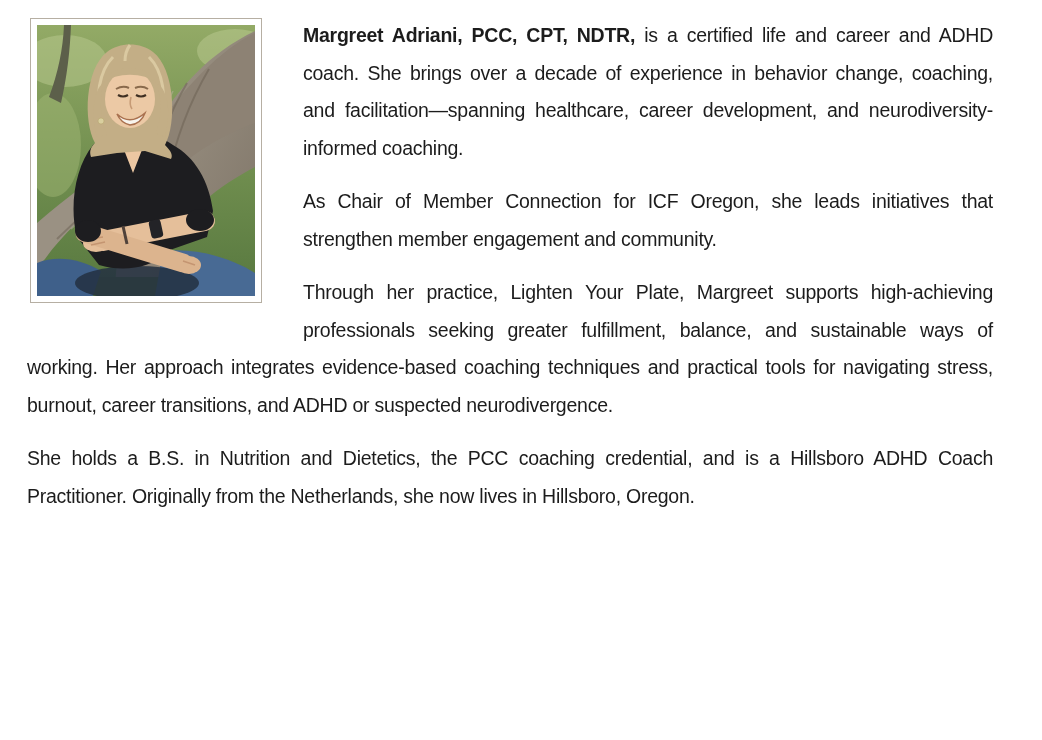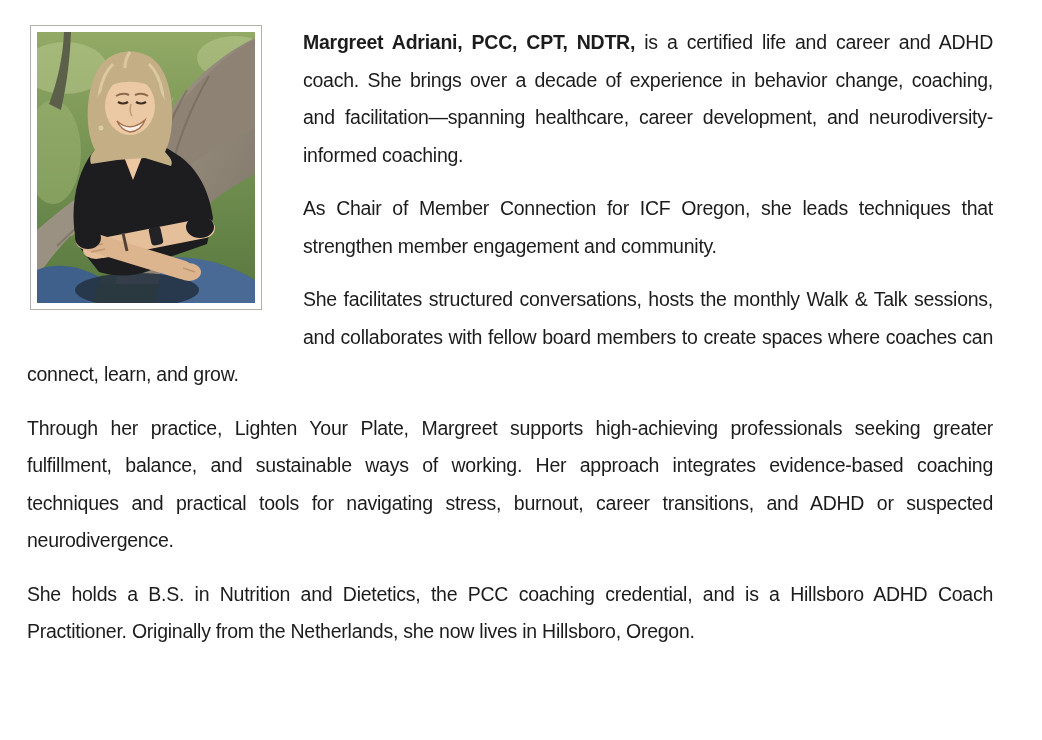--- a/index.html
+++ b/index.html
@@ -5,21 +5,21 @@
   html, body {
     margin: 0;
     padding: 0;
     background: #ffffff;
   }
   .page {
     position: relative;
     box-sizing: border-box;
     width: 1042px;
     height: 740px;
-    padding: 24px 49px 8px 27px;
+    padding: 17px 49px 8px 27px;
     background: #ffffff;
     color: #1c1c1c;
     font-family: "Liberation Sans", sans-serif;
     font-size: 19.5px;
     letter-spacing: -0.25px;
     line-height: 37.5px;
     overflow: hidden;
   }
   .para {
     margin: 0 0 16px 0;
@@ -123,21 +123,20 @@
             <path d="M80,89 Q93,101 108,88 Q104,99 93,100 Q84,98 80,89 Z" fill="#f7f3ec" stroke="#a9714f" stroke-width="1.5"></path>
           </g>
           <circle cx="64" cy="96" r="3" fill="#d9cf9f" stroke="#b3a06b" stroke-width="0.5"></circle>
         </g>
       </g>
     </svg>
   </figure>
 
   <p class="para"><strong>Margreet Adriani, PCC, CPT, NDTR,</strong><span> is a certified life and career and ADHD coach. She brings over a decade of experience in behavior change, coaching, and facilitation—spanning healthcare, career development, and neurodiversity-informed coaching.</span></p>
 
-  <p class="para">As Chair of Member Connection for ICF Oregon, she leads techniques that strengthen member engagement and community.</p>
+  <p class="para">As Chair of Member Connection for ICF Oregon, she leads initiatives that strengthen member engagement and community.</p>
 
-  <p class="para">She facilitates structured conversations, hosts the monthly Walk &amp; Talk sessions, and collaborates with fellow board members to create spaces where coaches can connect, learn, and grow.</p>
 
   <p class="para">Through her practice, Lighten Your Plate, Margreet supports high-achieving professionals seeking greater fulfillment, balance, and sustainable ways of working. Her approach integrates evidence-based coaching techniques and practical tools for navigating stress, burnout, career transitions, and ADHD or suspected neurodivergence.</p>
 
   <p class="para">She holds a B.S. in Nutrition and Dietetics, the PCC coaching credential, and is a Hillsboro ADHD Coach Practitioner. Originally from the Netherlands, she now lives in Hillsboro, Oregon.</p>
 
 </main>
 
 </body></html>

